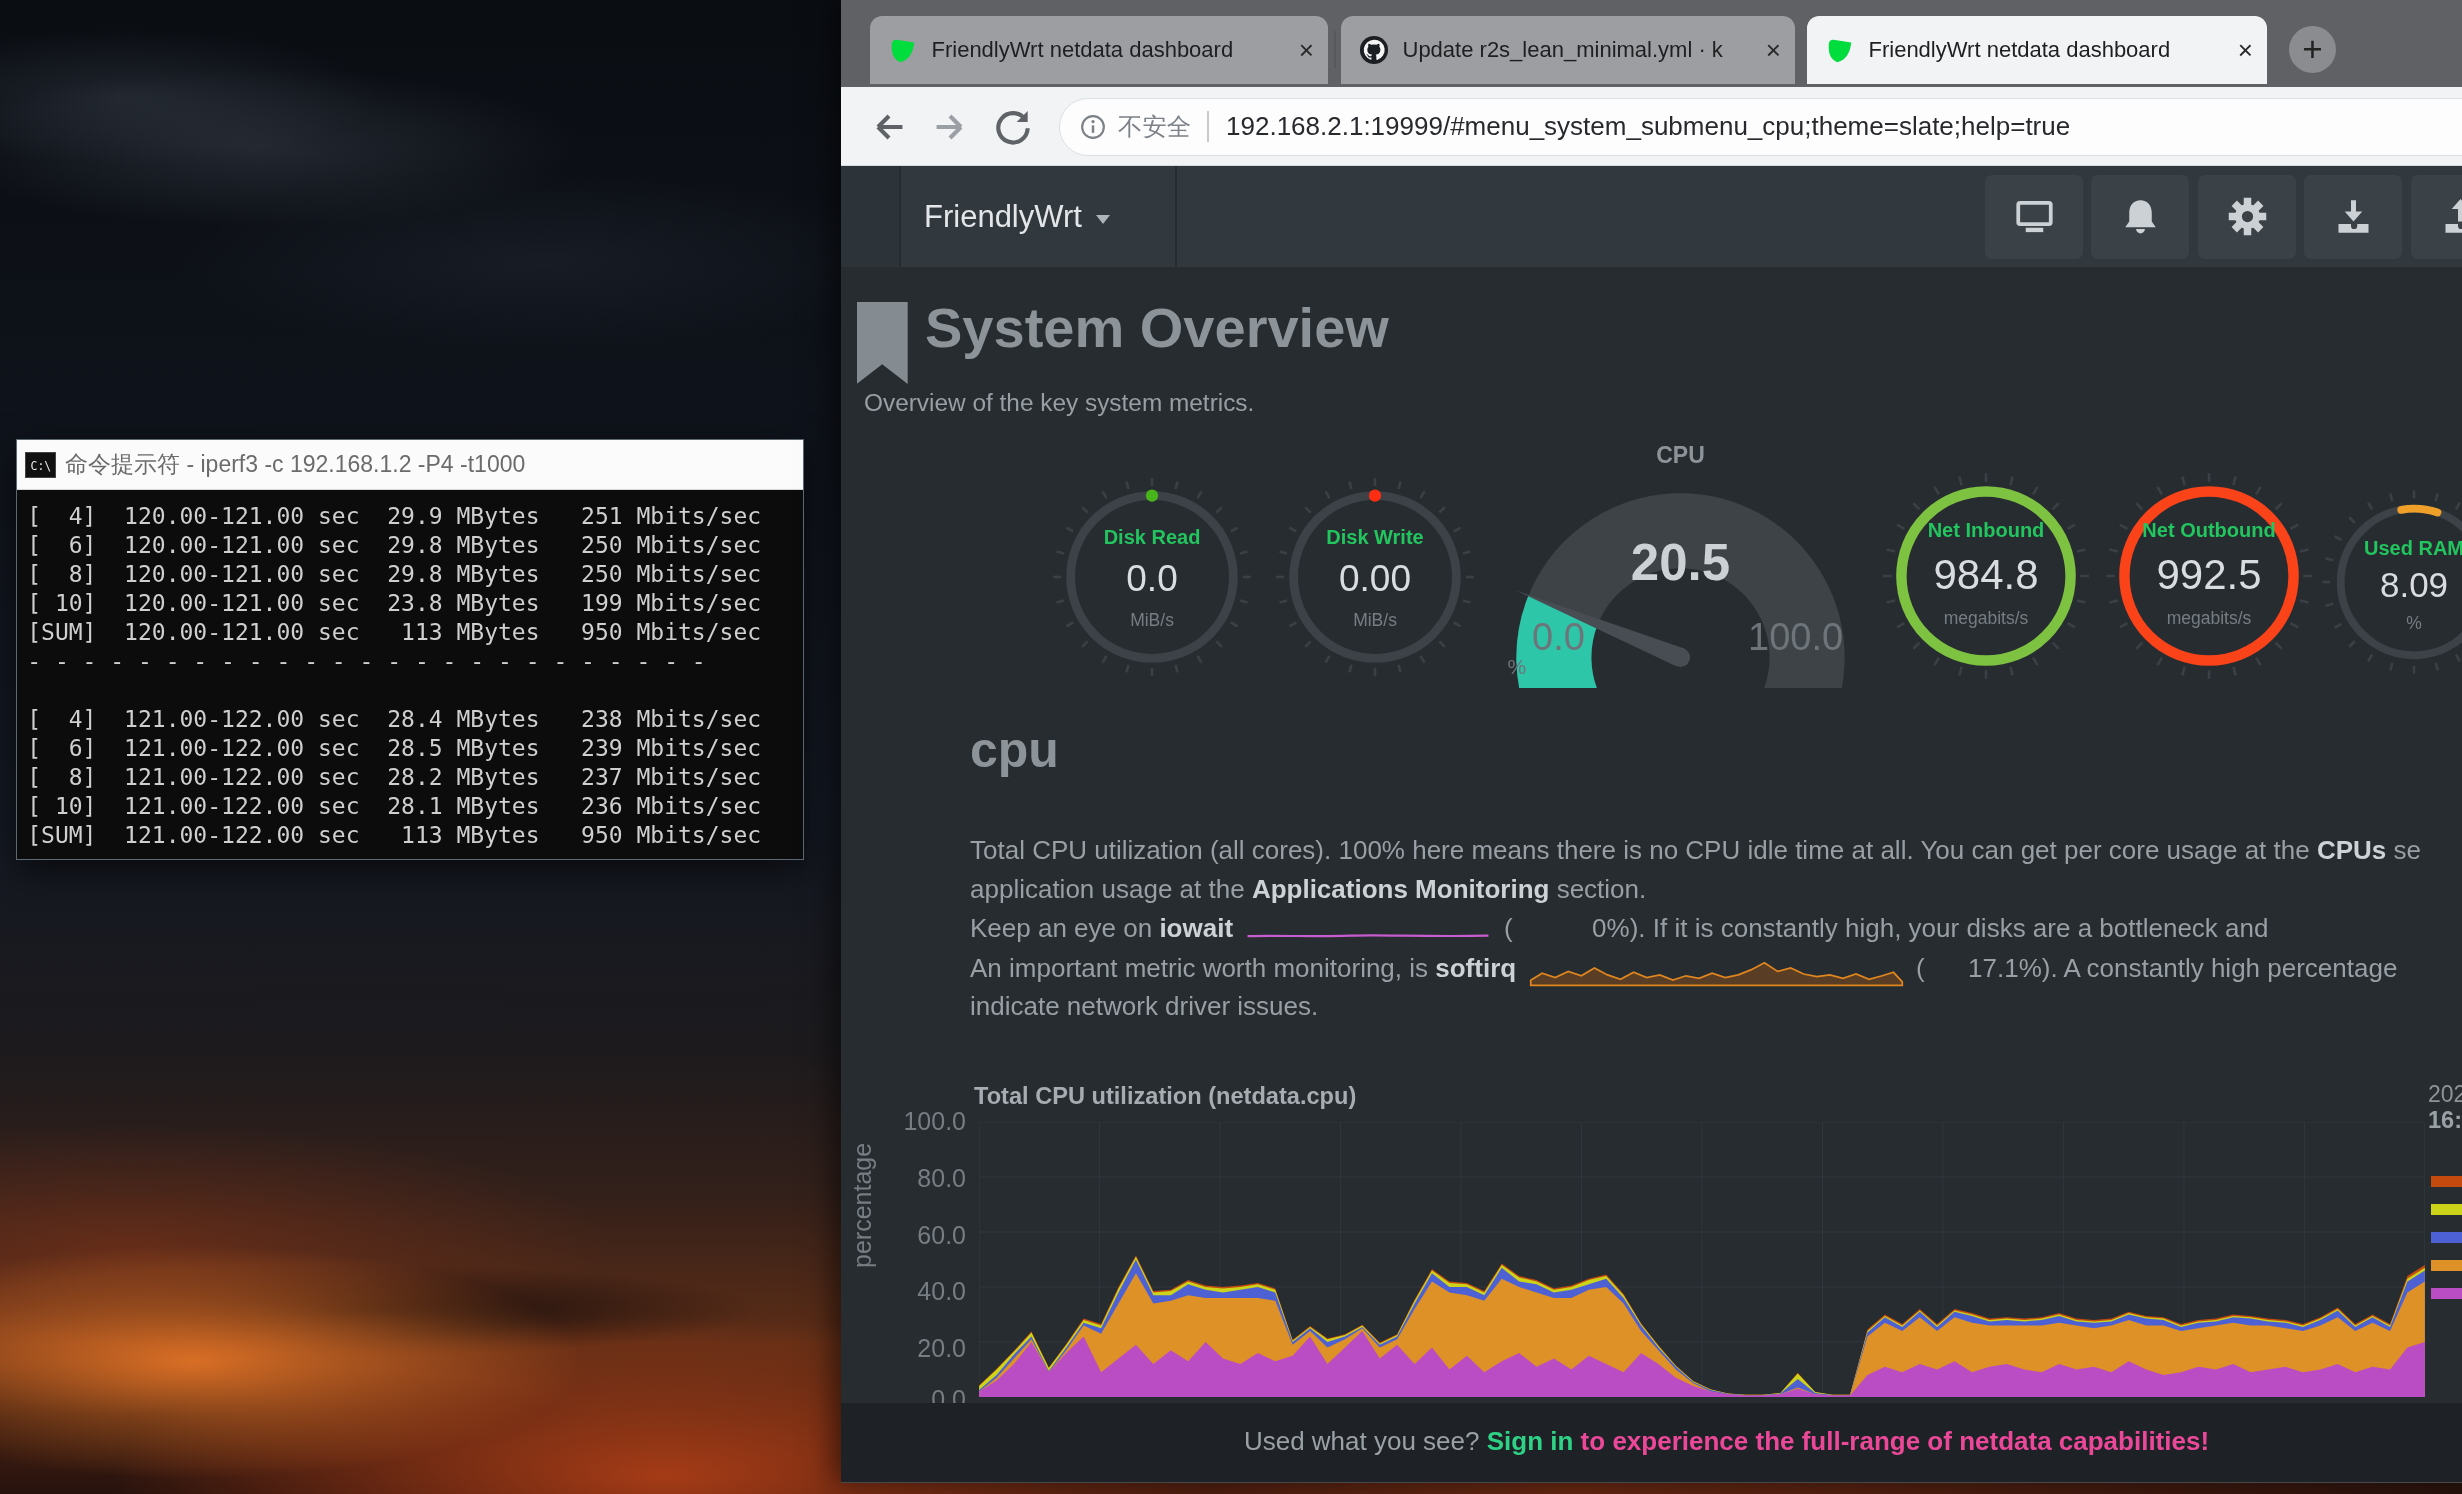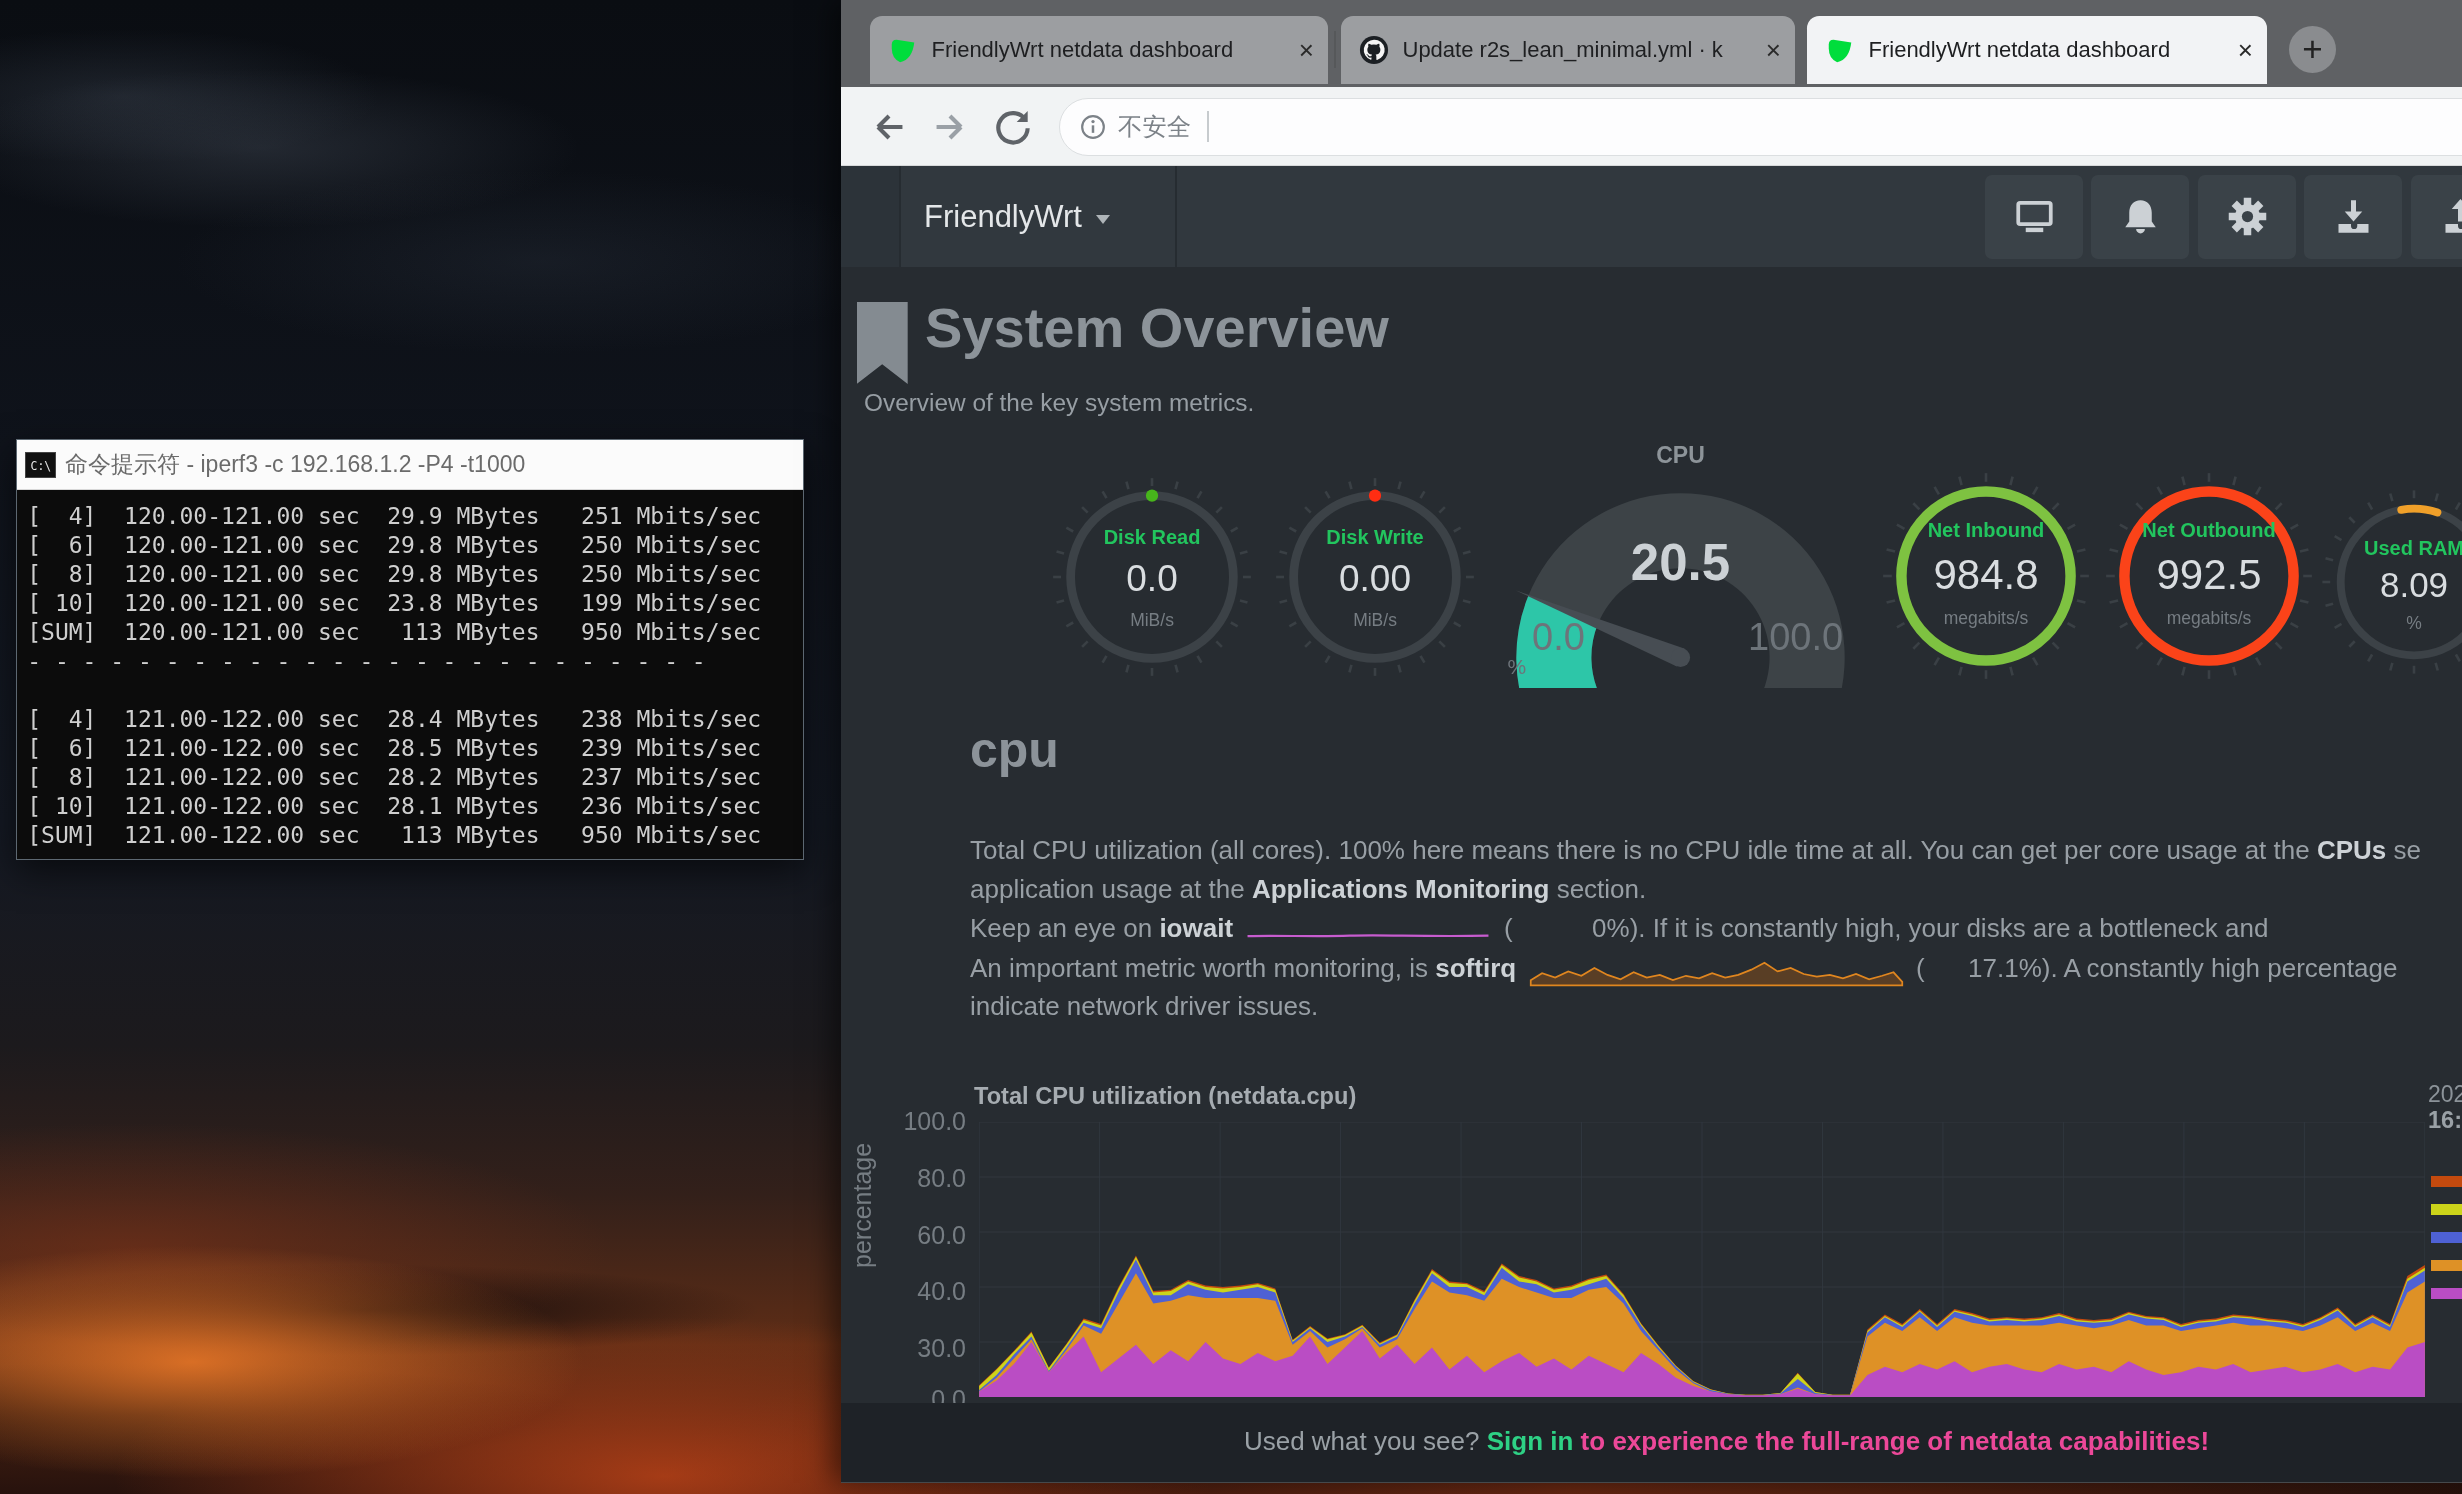--- a/index.html
+++ b/index.html
@@ -181,20 +181,21 @@
       <path d="M30 5 v9 h-9 z" fill="#5f6368"></path>
     </svg>
     <div id="omnibox">
       <svg width="30" height="30" viewBox="0 0 36 36">
         <circle cx="18" cy="18" r="13" stroke="#7c8288" stroke-width="2.6" fill="none"></circle>
         <rect x="16.5" y="16" width="3" height="9" fill="#7c8288"></rect>
         <circle cx="18" cy="11.5" r="2" fill="#7c8288"></circle>
       </svg>
       <span class="sec-label">不安全</span>
       <span class="sep"></span>
+      <span class="url">192.168.2.1:19999/#menu_system_submenu_cpu;theme=slate;help=true</span>
     </div>
 
   </div>
 
   <div id="nd-navbar">
     <div class="edge"></div>
     <div class="vline" style="left:58px;"></div>
     <div id="brand">
       <span class="brand-label">FriendlyWrt</span>
       <span class="caret"></span>
@@ -463,21 +464,21 @@
   </div>
 
   <div id="chart-title">Total CPU utilization (netdata.cpu)</div>
   <div id="chart-date">2020年3</div>
   <div id="chart-time">16:31:2</div>
 
   <div class="ytick" style="left:38px; top:1107px;">100.0</div>
   <div class="ytick" style="left:38px; top:1164px;">80.0</div>
   <div class="ytick" style="left:38px; top:1221px;">60.0</div>
   <div class="ytick" style="left:38px; top:1277px;">40.0</div>
-  <div class="ytick" style="left:38px; top:1334px;">30.0</div>
+  <div class="ytick" style="left:38px; top:1334px;">20.0</div>
   <div class="ytick" style="left:38px; top:1385px;">0.0</div>
   <div id="ylabel">percentage</div>
 
   <svg id="plot" width="1446" height="275" viewBox="0 0 1656 315">
       <line x1="0" y1="252.0" x2="1656" y2="252.0" stroke="#343b41" stroke-width="1"></line>
       <line x1="0" y1="189.0" x2="1656" y2="189.0" stroke="#343b41" stroke-width="1"></line>
       <line x1="0" y1="126.0" x2="1656" y2="126.0" stroke="#343b41" stroke-width="1"></line>
       <line x1="0" y1="63.0" x2="1656" y2="63.0" stroke="#343b41" stroke-width="1"></line>
       <line x1="0" y1="0.0" x2="1656" y2="0.0" stroke="#343b41" stroke-width="1"></line>
       <line x1="0.0" y1="0" x2="0.0" y2="315" stroke="#313840" stroke-width="1"></line>

